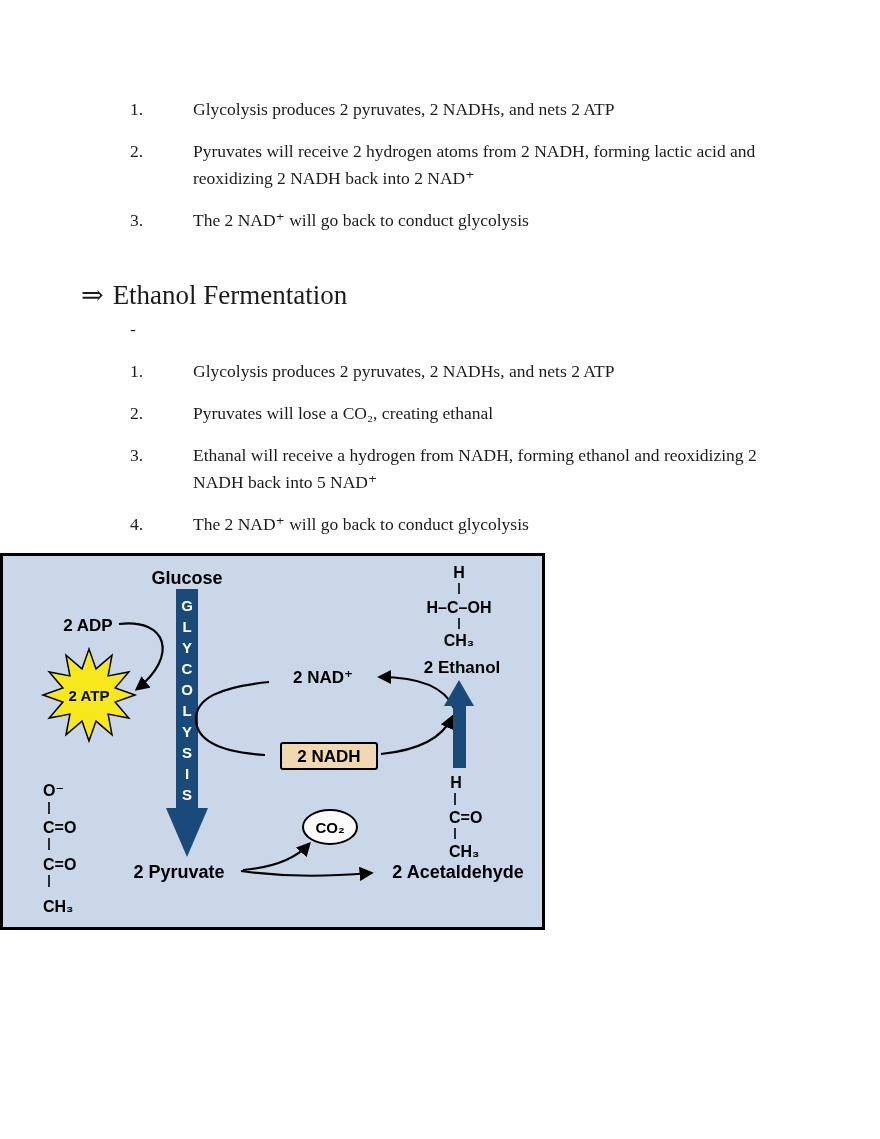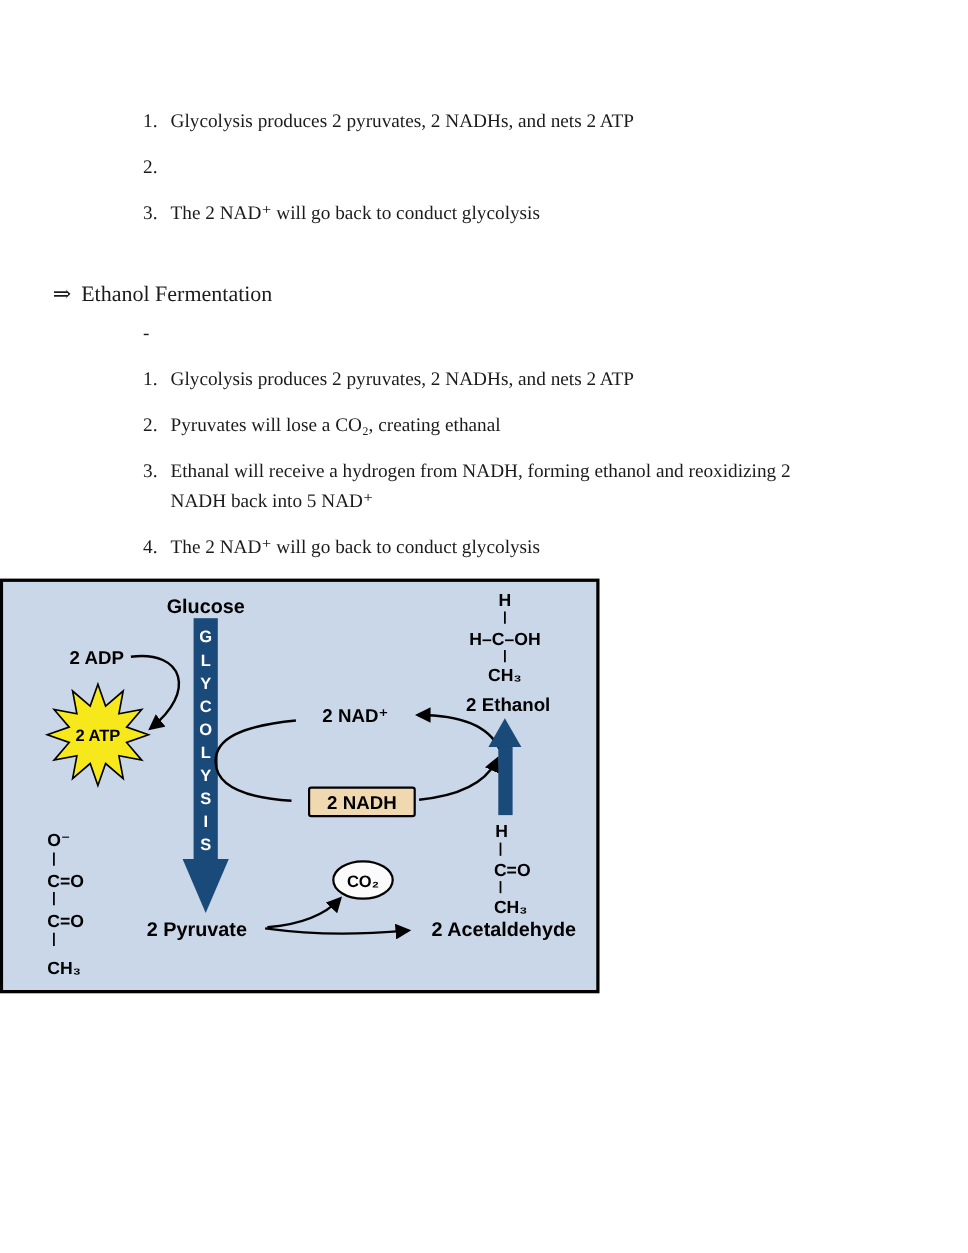--- a/index.html
+++ b/index.html
@@ -6,24 +6,24 @@
   .page {
     position:relative; width:880px; height:1139px; background:#ffffff;
     font-family:"Liberation Serif","DejaVu Serif",serif; color:#1b1b1b;
     overflow:hidden;
   }
   .content { padding-top:96px; }
   .list { margin-left:130px; }
   .num-item { display:flex; font-size:17.5px; line-height:27px; margin-bottom:15px; }
   .num { flex:0 0 25px; }
   .marker { flex:0 0 25px; }
-  .txt { width:595px; }
+  .txt { width:595px;margin-left:38px; }
   .heading {
-    margin-left:48px; margin-top:46px; margin-bottom:6px;
-    font-size:20px; line-height:30px;
+    margin-left:81px; margin-top:46px; margin-bottom:6px;
+    font-size:27px; line-height:30px;
   }
   .heading .arrow { margin-right:9px; }
   .figure {
     margin-top:13px;
     width:539px; height:371px; border:3px solid #000; box-sizing:content-box;
   }
   .figure svg { display:block; }
   svg text { font-family:"Liberation Sans","DejaVu Sans",sans-serif; font-weight:bold; fill:#000; }
   svg text.t18 { font-size:18px; }
   svg text.t17 { font-size:17px; }
@@ -39,20 +39,21 @@
 <div class="page">
   <div class="content">
 
     <div class="list">
       <div class="num-item">
         <span class="num">1.</span>
         <span class="txt">Glycolysis produces 2 pyruvates, 2 NADHs, and nets 2 ATP</span>
       </div>
       <div class="num-item">
         <span class="num">2.</span>
+        <span class="txt">Pyruvates will receive 2 hydrogen atoms from 2 NADH, forming lactic acid and reoxidizing 2 NADH back into 2 NAD⁺</span>
       </div>
       <div class="num-item">
         <span class="num">3.</span>
         <span class="txt">The 2 NAD⁺ will go back to conduct glycolysis</span>
       </div>
     </div>
 
     <div class="heading">
       <span class="arrow">⇒</span><span>Ethanol Fermentation</span>
     </div>

